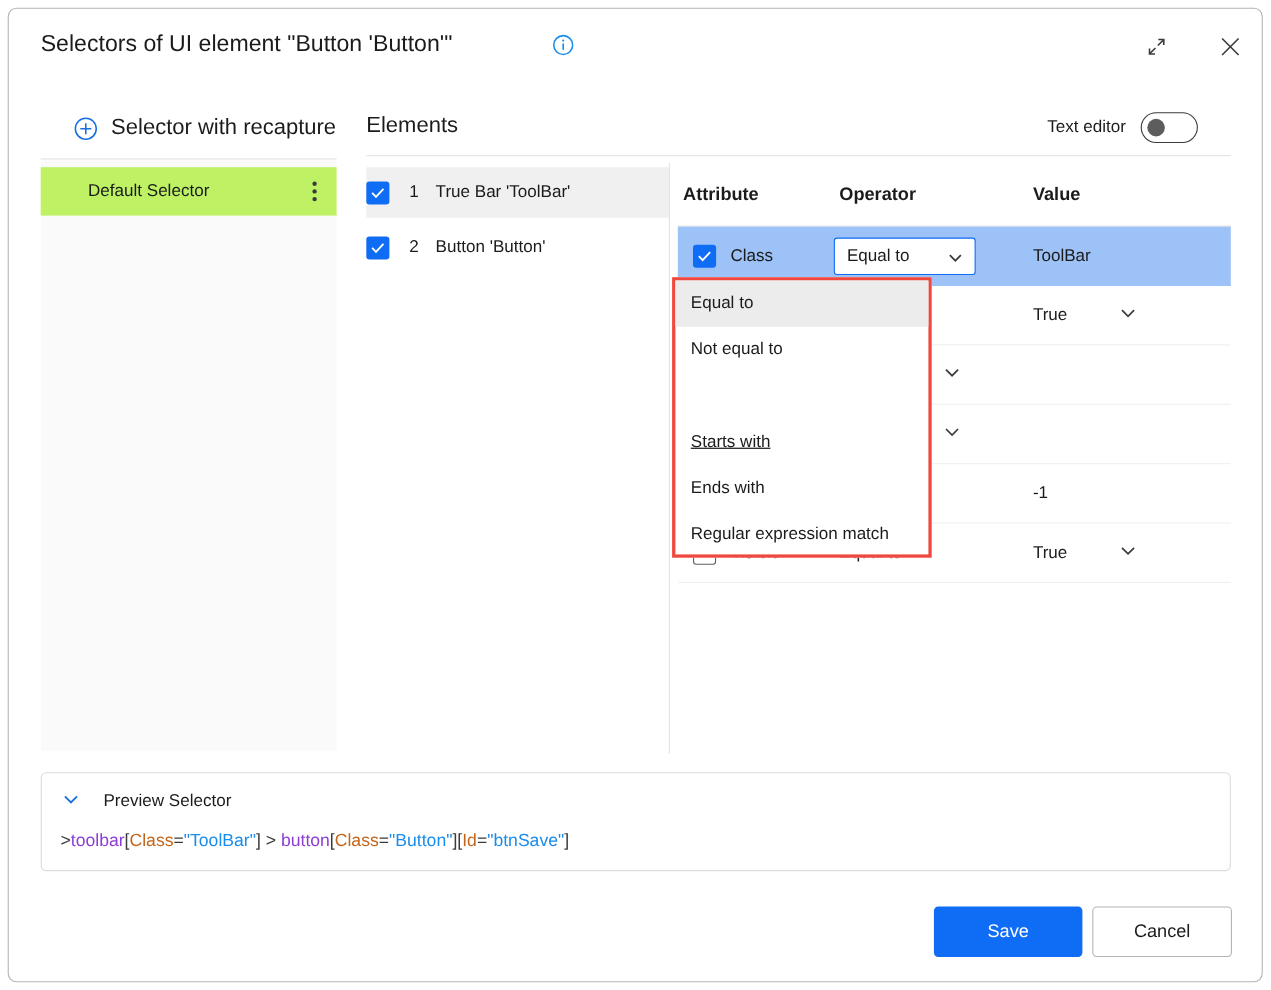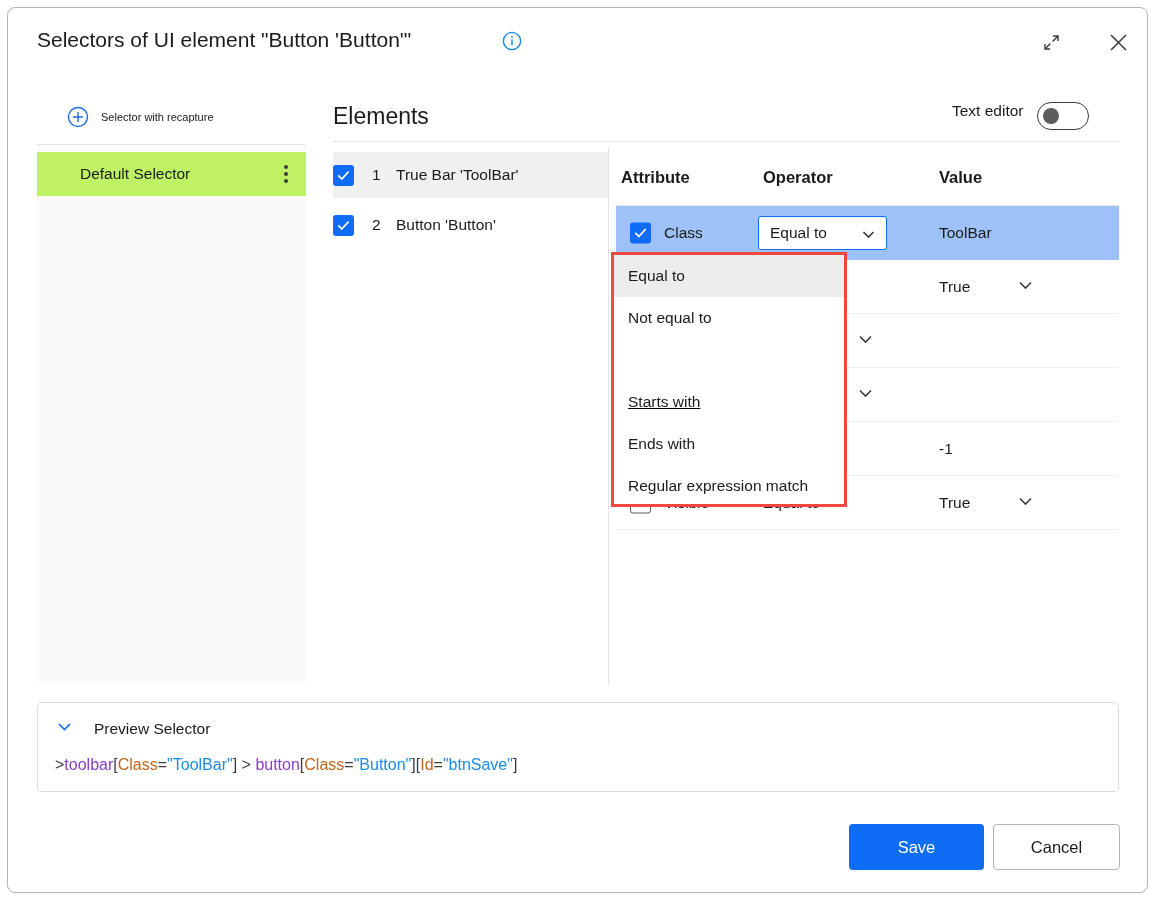--- a/index.html
+++ b/index.html
@@ -46,21 +46,21 @@
   
   .recapture-btn {
     position: absolute; left: 29px; top: 81px;
     width: 269px; height: 56px;
     display: flex; align-items: center;
     border-bottom: 1px solid #e3e3e3;
     cursor: pointer;
   }
   .plus-icon { margin-left: 30px; width: 22px; height: 22px; }
   .recapture-label {
-    margin-left: 12px; font-size: 11px; color: #1b1b1b;
+    margin-left: 12px; font-size: 20px; color: #1b1b1b;
   }
   .selector-list {
     position: absolute; left: 29px; top: 138px;
     width: 269px; height: 537px;
     background: #fafafa;
   }
   .selector-item {
     position: absolute; left: 0; top: 6px;
     width: 269px; height: 44px;
     background: #bef264;
@@ -76,25 +76,25 @@
     width: 4px; height: 18px;
     display: flex; flex-direction: column;
     justify-content: space-between; align-items: center;
     cursor: pointer;
   }
   .kebab-icon i { width: 4px; height: 4px; border-radius: 50%; background: #3b3b3b; display: block; }
 
   
   .elements-title {
     position: absolute; left: 325px; top: 95px;
-    font-size: 23px; color: #1b1b1b;
+    font-size: 20px; color: #1b1b1b;
   }
   .texteditor-wrap {
     position: absolute; left: 944px; top: 94px;
-    display: flex; gap: 13px;
+    display: flex; align-items: center; gap: 13px;
   }
   .texteditor-label { font-size: 15.5px; color: #1b1b1b; }
   .toggle {
     width: 52px; height: 28px; border-radius: 14px;
     border: 1.5px solid #3b3b3b; background: #ffffff;
     position: relative; cursor: pointer;
   }
   .toggle .knob {
     position: absolute; left: 5px; top: 5px;
     width: 16px; height: 16px; border-radius: 50%;

